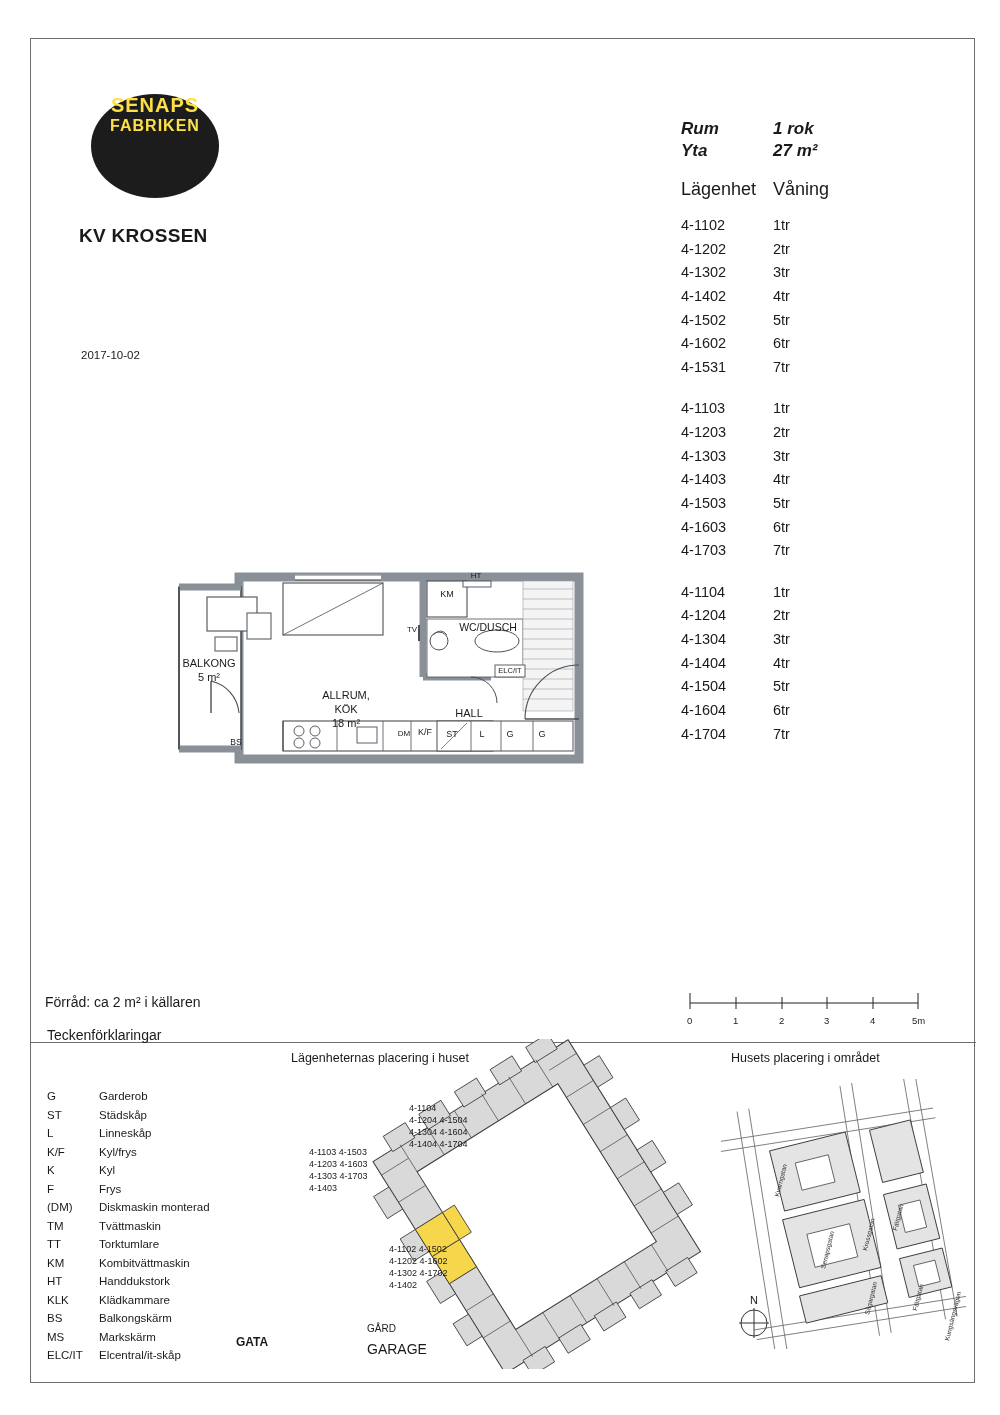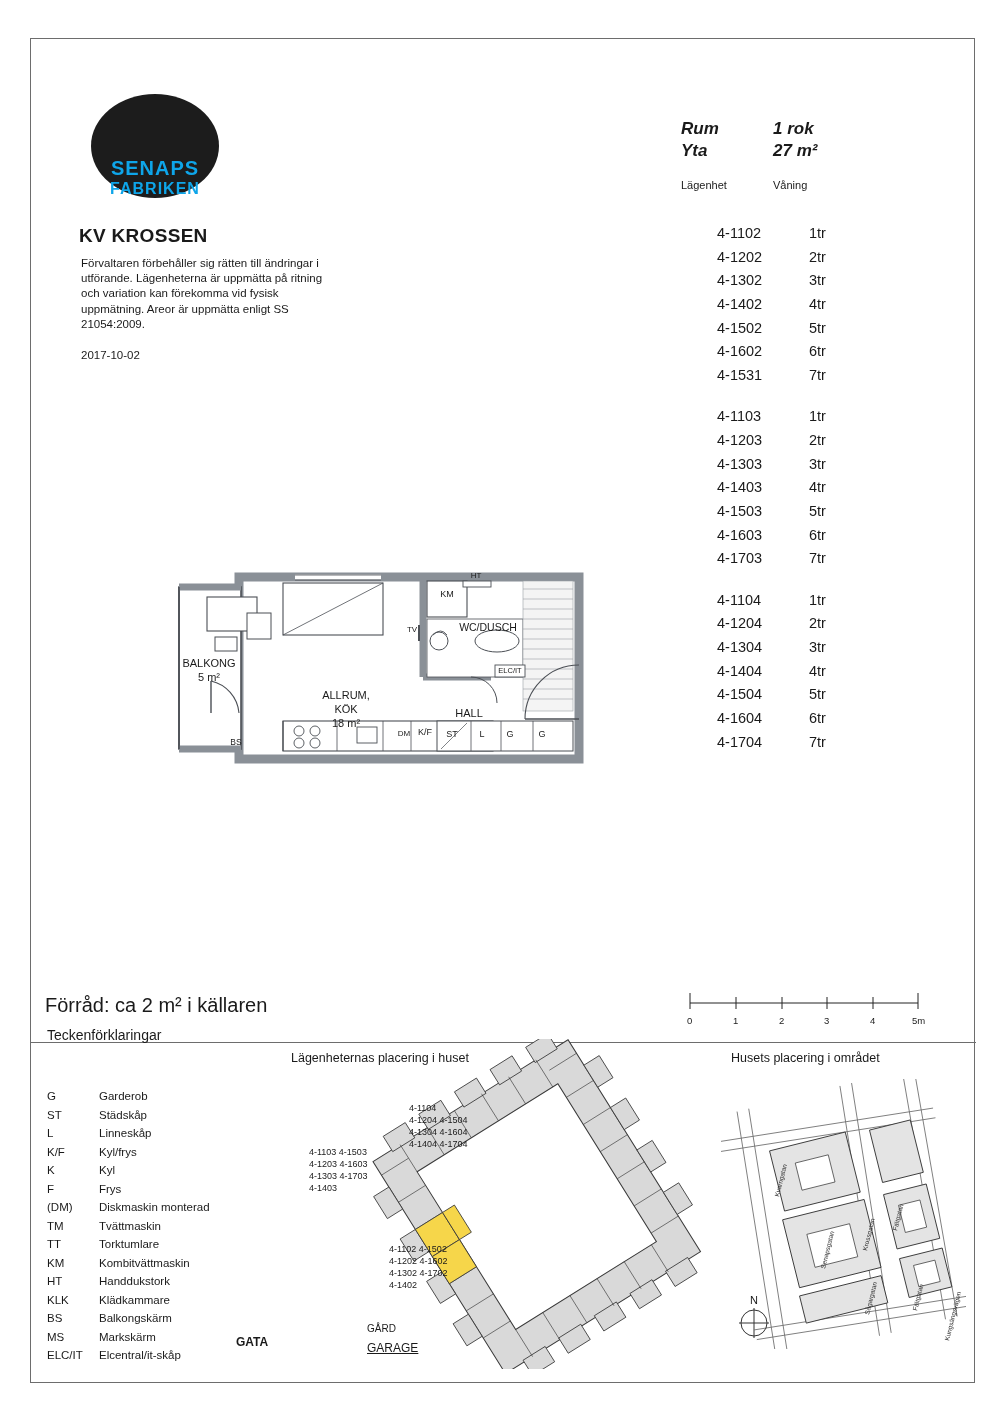--- a/index.html
+++ b/index.html
@@ -18,23 +18,23 @@
     width:945px; height:1345px;
     border:1.5px solid #6d6d6d;
     background:#fff;
   }
   
   .logo {
     position:absolute; left:60px; top:55px;
     width:128px; height:104px;
     border-radius:50%/52px;
     background:#1c1c1c;
-    color:#0ea5e9;
+    color:#fde047;
     display:flex; flex-direction:column;
-    align-items:center; justify-content:flex-end;
+    align-items:center; justify-content:flex-start;
     letter-spacing:1px;
   }
   .logo .l1 { font-size:20px; font-weight:700; }
   .logo .l2 { font-size:16px; font-weight:700; }
   .kv-title {
     position:absolute; left:48px; top:186px;
     font-size:19px; font-weight:700; letter-spacing:0.3px;
   }
   .disclaimer {
     position:absolute; left:50px; top:217px;
@@ -51,42 +51,42 @@
     width:230px;
     font-size:14.5px;
   }
   .apt-table .rowtop {
     display:flex; font-weight:700; font-size:17px;
     margin-bottom:2px;
     font-style:italic;
   }
   .apt-table .rowtop .c1 { width:92px; }
   .apt-table .head {
-    display:flex; font-size:11px; margin-top:18px; margin-bottom:31px;
+    display:flex; font-size:18px; margin-top:18px; margin-bottom:14px;
   }
   .apt-table .head .c1 { width:92px; }
-  .apt-group { margin-bottom:18px;margin-left:36px; }
+  .apt-group { margin-bottom:18px; }
   .apt-row { display:flex; line-height:1.63; }
   .apt-row .c1 { width:92px; }
   
   .plan {
     position:absolute; left:140px; top:530px;
     width:460px; height:230px;
   }
   .plan svg { display:block; }
   .plan-label {
     position:absolute;
     font-size:11px;
     text-align:center;
     line-height:1.25;
   }
   
   .forrad {
     position:absolute; left:14px; top:955px;
-    font-size:20px;
+    font-size:14px;
   }
   .scalebar { position:absolute; left:655px; top:950px; width:240px; }
   .scale-nums {
     position:relative; width:240px; height:14px;
     font-size:9.5px; color:#222;
   }
   .scale-nums span { position:absolute; top:0; }
   
   .divider {
     position:absolute; left:0; top:1003px; width:945px;
@@ -124,21 +124,21 @@
   .stack .srow:last-child { border-bottom:0.8px solid #3a3a3a; }
   .stack .srow.grey { background:#e2e2e2; }
   .stack .srow.blank { background:#f0eeea; }
   .gata {
     position:absolute; left:205px; top:1296px; font-size:12px;font-weight:bold;
   }
   .gard {
     position:absolute; left:336px; top:1284px; font-size:10px;
   }
   .garage {
-    position:absolute; left:336px; top:1302px; font-size:12px;text-decoration:underline;
+    position:absolute; left:336px; top:1302px; font-size:14px;
   }
   .aptcodes {
     position:absolute; font-size:9px; line-height:1.33;
   }
   
   .map-title {
     position:absolute; left:700px; top:1012px;
     font-size:12.5px;
   }
   .map-wrap {
@@ -155,21 +155,20 @@
 <body>
 
 <div class="sheet">
 
   <div class="logo">
     <div class="l1">SENAPS</div>
     <div class="l2">FABRIKEN</div>
   </div>
 
   <div class="kv-title">KV KROSSEN</div>
-  <div class="disclaimer">Förvaltaren förbehåller sig rätten till ändringar i utförande. Lägenheterna är uppmätta på ritning och variation kan förekomma vid fysisk uppmätning. Areor är uppmätta enligt SS 21054:2009.</div>
   <div class="doc-date">2017-10-02</div>
 
   <div class="apt-table">
     <div class="rowtop">
       <div class="c1">Rum</div>
       <div>1 rok</div>
     </div>
     <div class="rowtop">
       <div class="c1">Yta</div>
       <div>27 m²</div>

